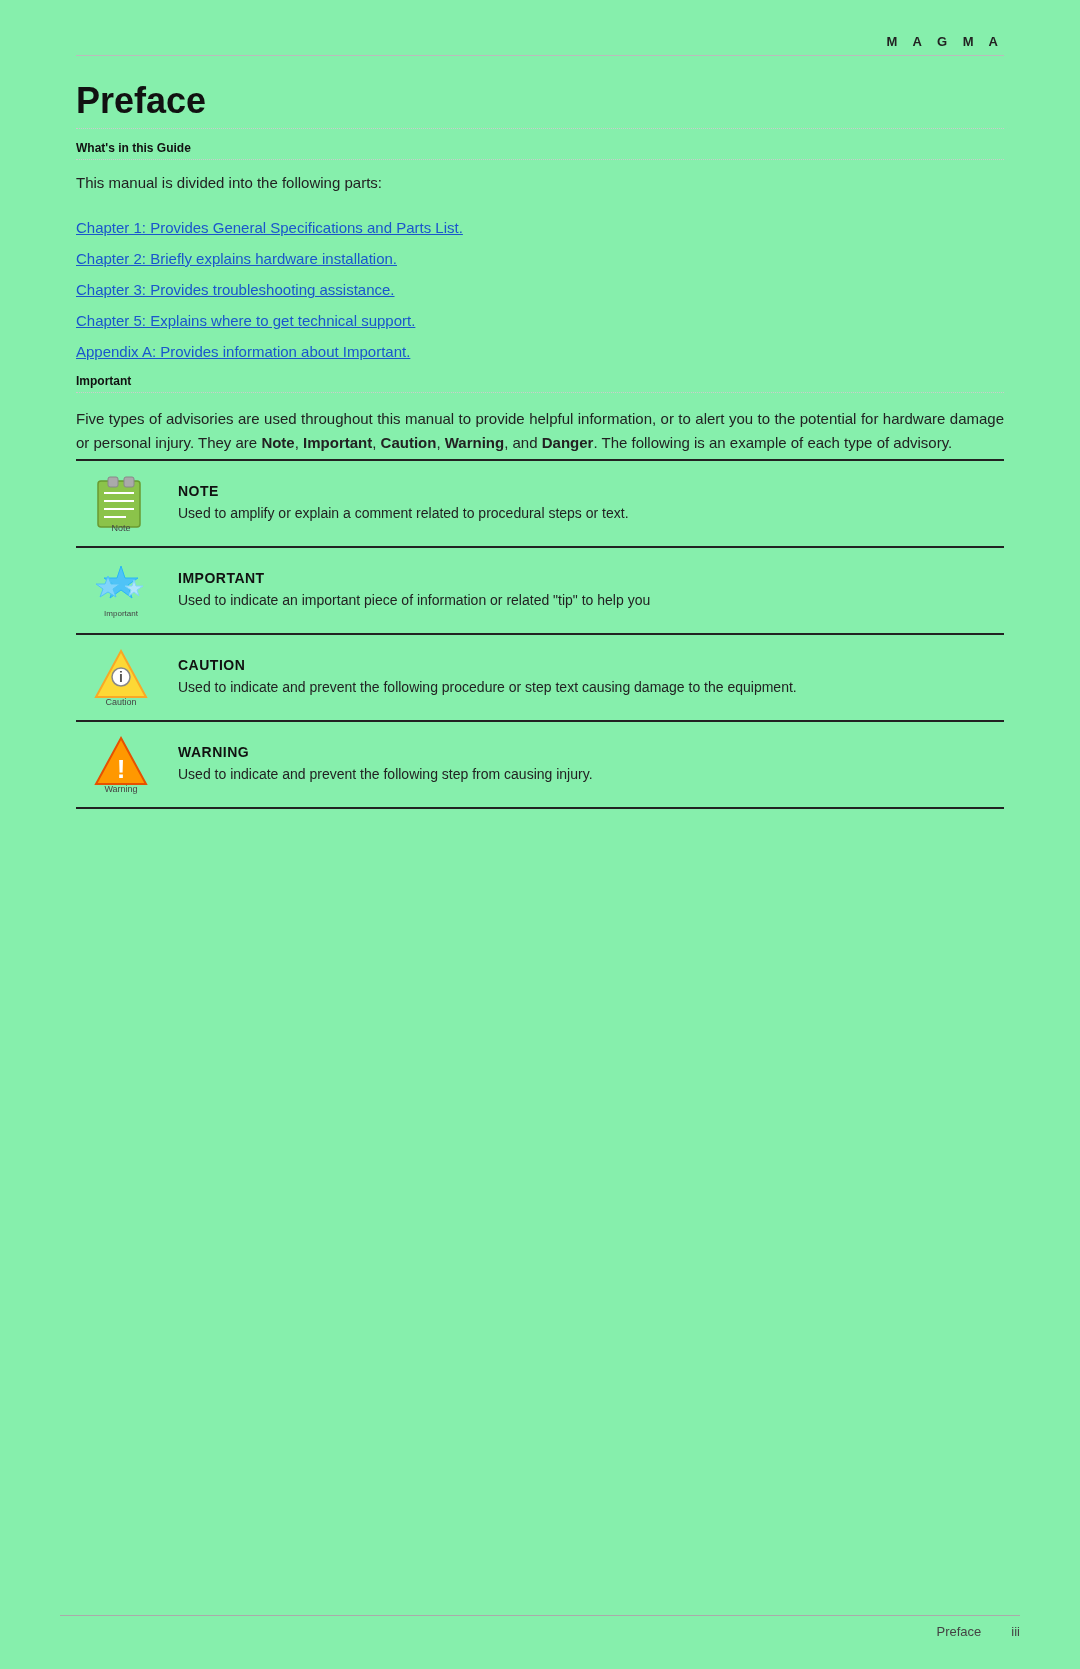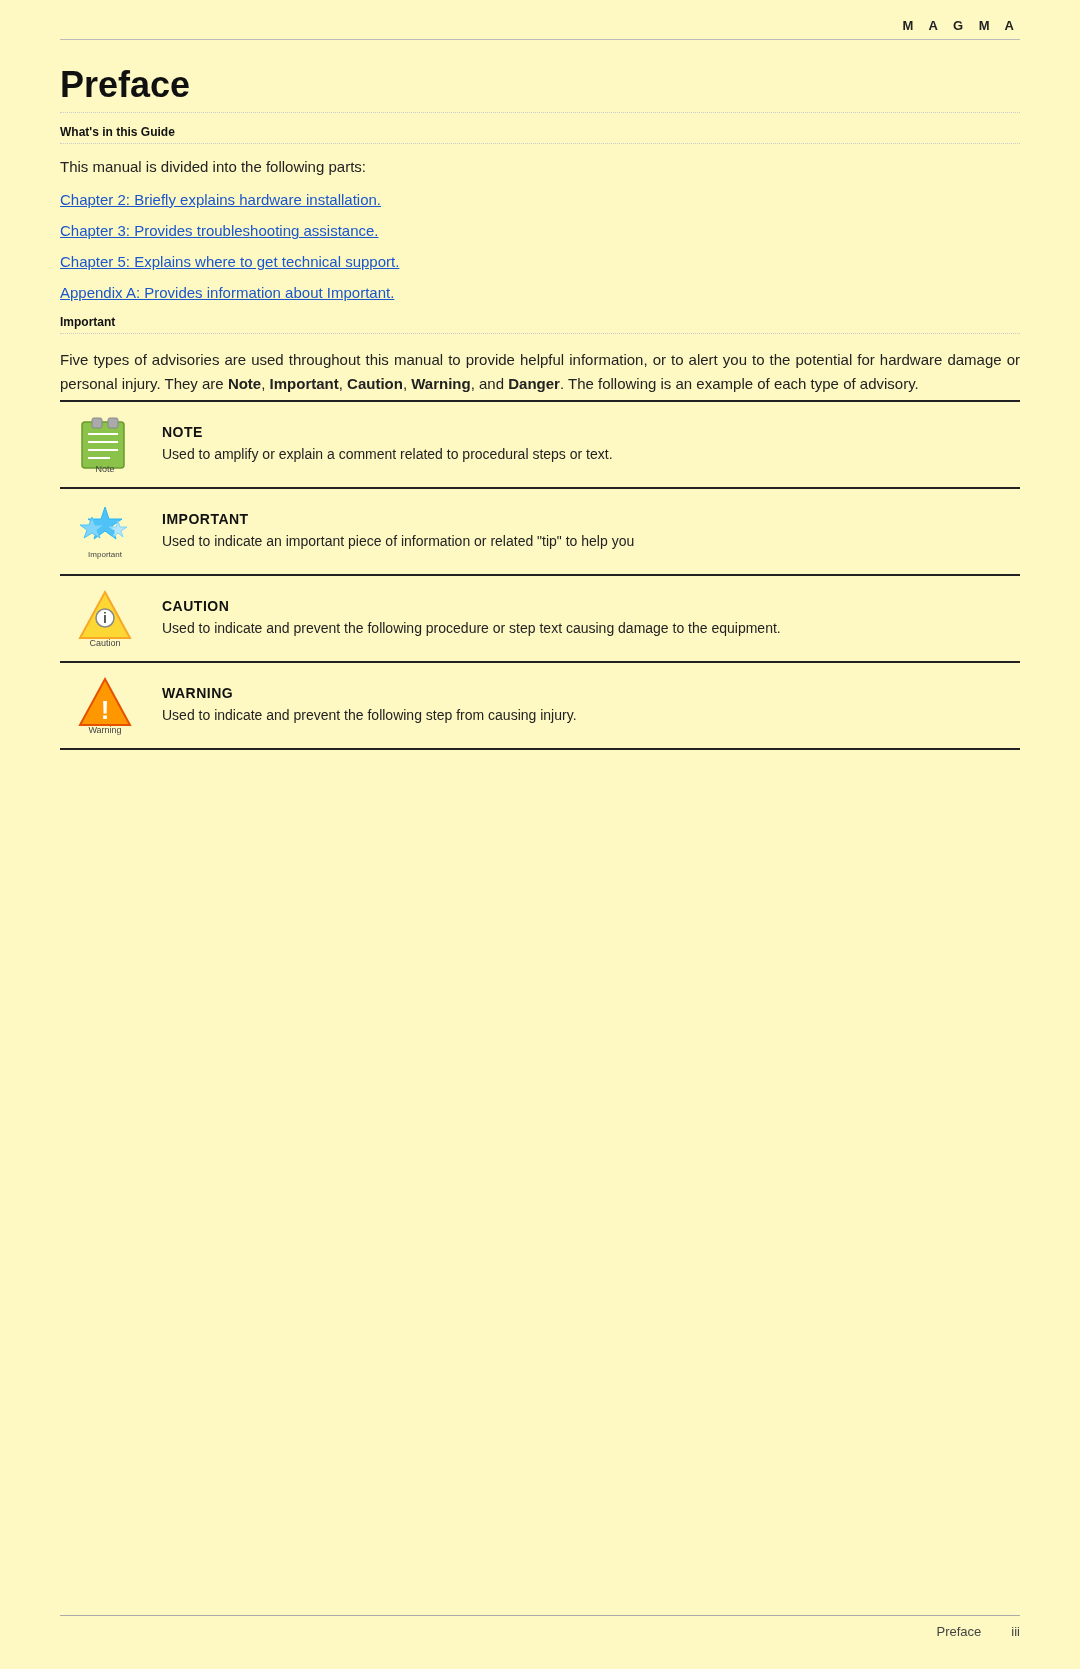--- a/index.html
+++ b/index.html
@@ -13,23 +13,23 @@
       font-size: 15px;
       color: #222;
       background: #fff;
       width: 1080px;
       min-height: 1669px;
     }
 
     .page {
       width: 1080px;
       min-height: 1669px;
-      padding: 0;
+      padding: 16px;
       position: relative;
-      background: #fef9c3;
+      background: #86efac;
     }
 
     
     .header {
       display: flex;
       justify-content: flex-end;
       padding: 18px 60px 6px 60px;
     }
 
     .header-brand {
@@ -68,21 +68,21 @@
       margin-top: 12px;
       margin-bottom: 14px;
       border-bottom: 1px dotted #ccc;
       padding-bottom: 4px;
     }
 
     
     .intro-text {
       font-size: 15px;
       color: #222;
-      margin-bottom: 16px;
+      margin-bottom: 28px;
     }
 
     
     .chapter-link {
       display: block;
       color: #1a56cc;
       text-decoration: underline;
       font-size: 15px;
       margin-bottom: 14px;
       cursor: pointer;
@@ -193,20 +193,21 @@
   <hr class="header-rule">
 
   <div class="content">
 
     <h1 class="page-title">Preface</h1>
 
     <h2 class="section-heading">What's in this Guide</h2>
 
     <p class="intro-text">This manual is divided into the following parts:</p>
 
+    <a class="chapter-link">Chapter 1:  Provides General Specifications and Parts List.</a>
     <a class="chapter-link">Chapter 2:  Briefly explains hardware installation.</a>
     <a class="chapter-link">Chapter 3:  Provides troubleshooting assistance.</a>
     <a class="chapter-link">Chapter 5:  Explains where to get technical support.</a>
     <a class="chapter-link">Appendix A: Provides information about Important.</a>
 
     <h2 class="section-heading">Important</h2>
 
     <p class="advisories-text">
       Five types of advisories are used throughout this manual to provide helpful information, or to alert you to the potential for hardware damage or personal injury. They are <strong>Note</strong>, <strong>Important</strong>, <strong>Caution</strong>, <strong>Warning</strong>, and <strong>Danger</strong>. The following is an example of each type of advisory.
     </p>

